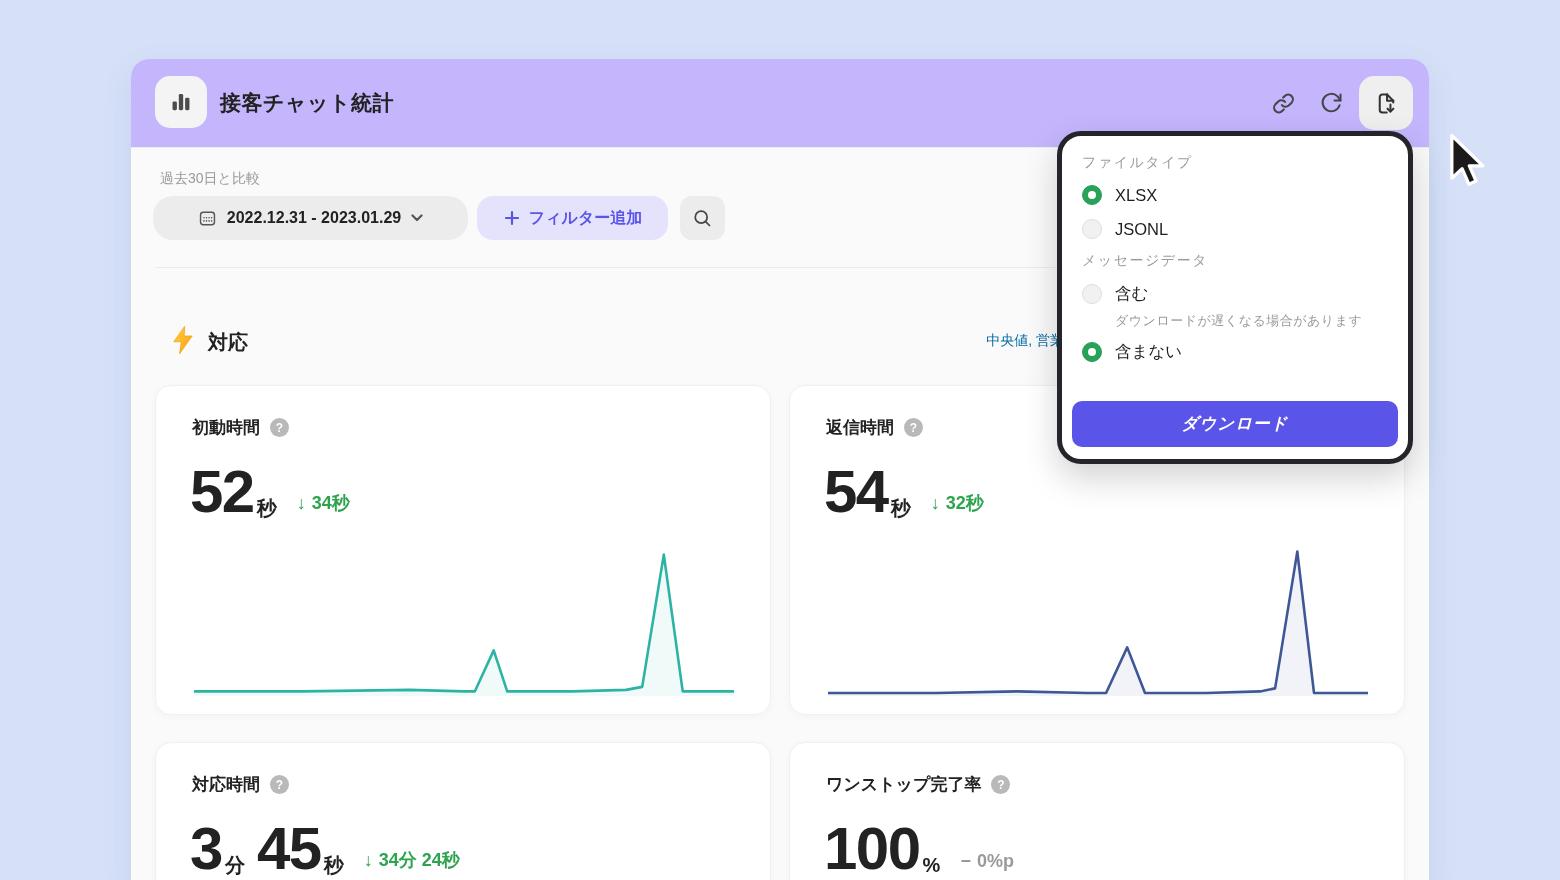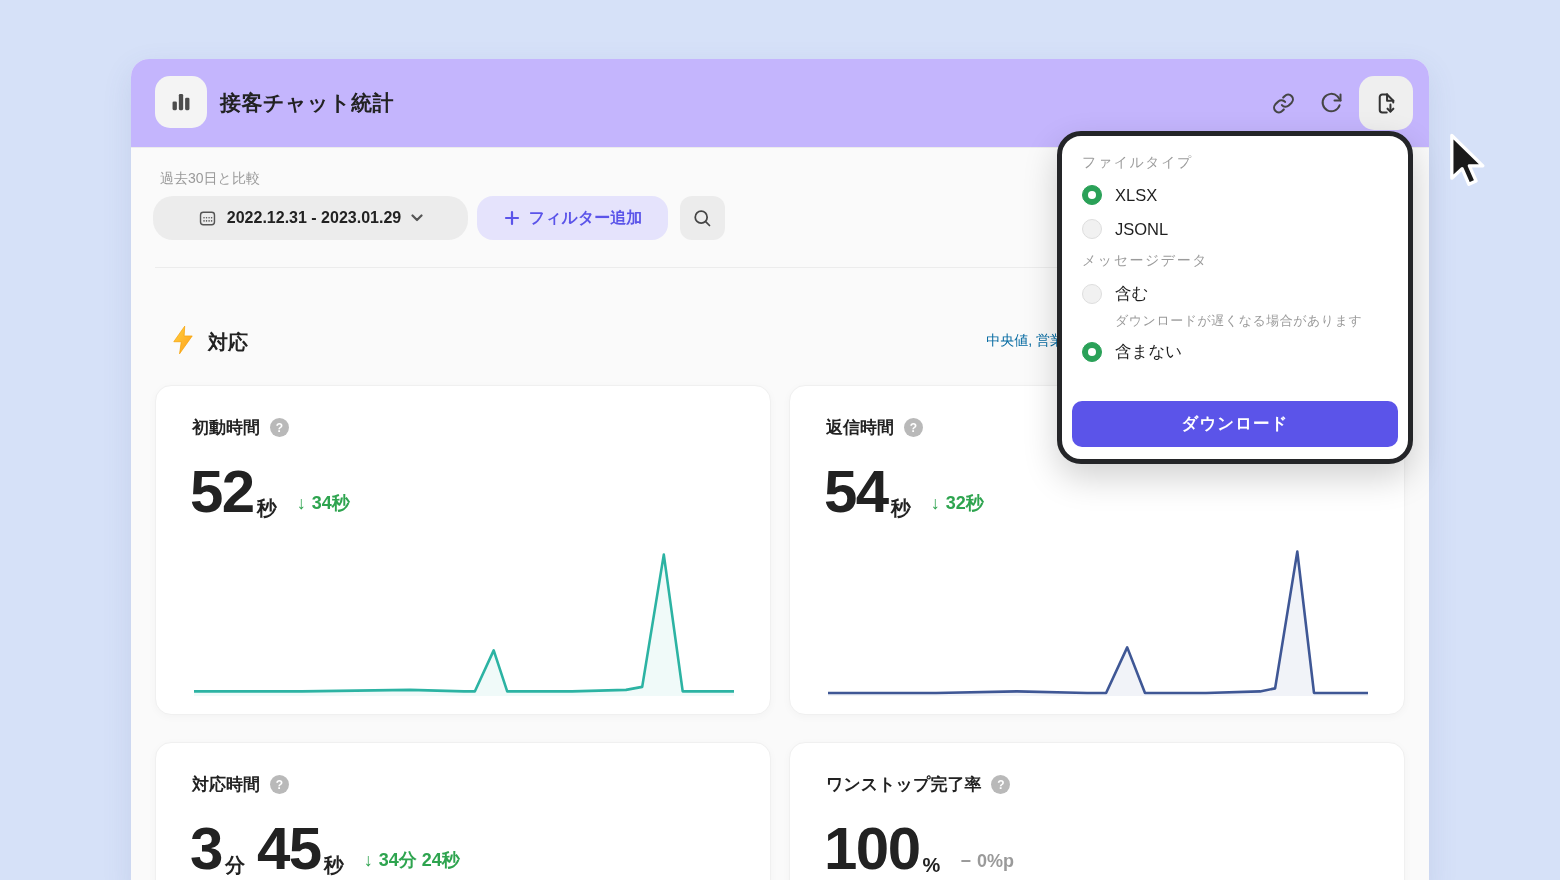--- a/index.html
+++ b/index.html
@@ -252,21 +252,21 @@
         <span class="radio"></span>
         <span class="radio-label">含む</span>
       </div>
       <div class="popup-note">ダウンロードが遅くなる場合があります</div>
       <div class="radio-row">
         <span class="radio on">
             <span class="dot"></span>
           </span>
         <span class="radio-label">含まない</span>
       </div>
-      <div class="dl-btn" style="background: rgb(91, 84, 233);">ダウンロード</div>
+      <div class="dl-btn" style="background: rgb(91, 84, 233); font-style: italic;">ダウンロード</div>
     </div>
 
   </div>
 
   <div class="cursor">
     <svg width="40" height="56" viewBox="0 0 17 24">
       <path d="M2 1.5 L2 19.8 L6.4 15.7 L9.3 22.4 L12.4 21 L9.5 14.5 L15.3 14.5 Z" fill="#1b1b1b" stroke="#fff" stroke-width="1.4" stroke-linejoin="round"></path>
     </svg>
   </div>
 </div>

